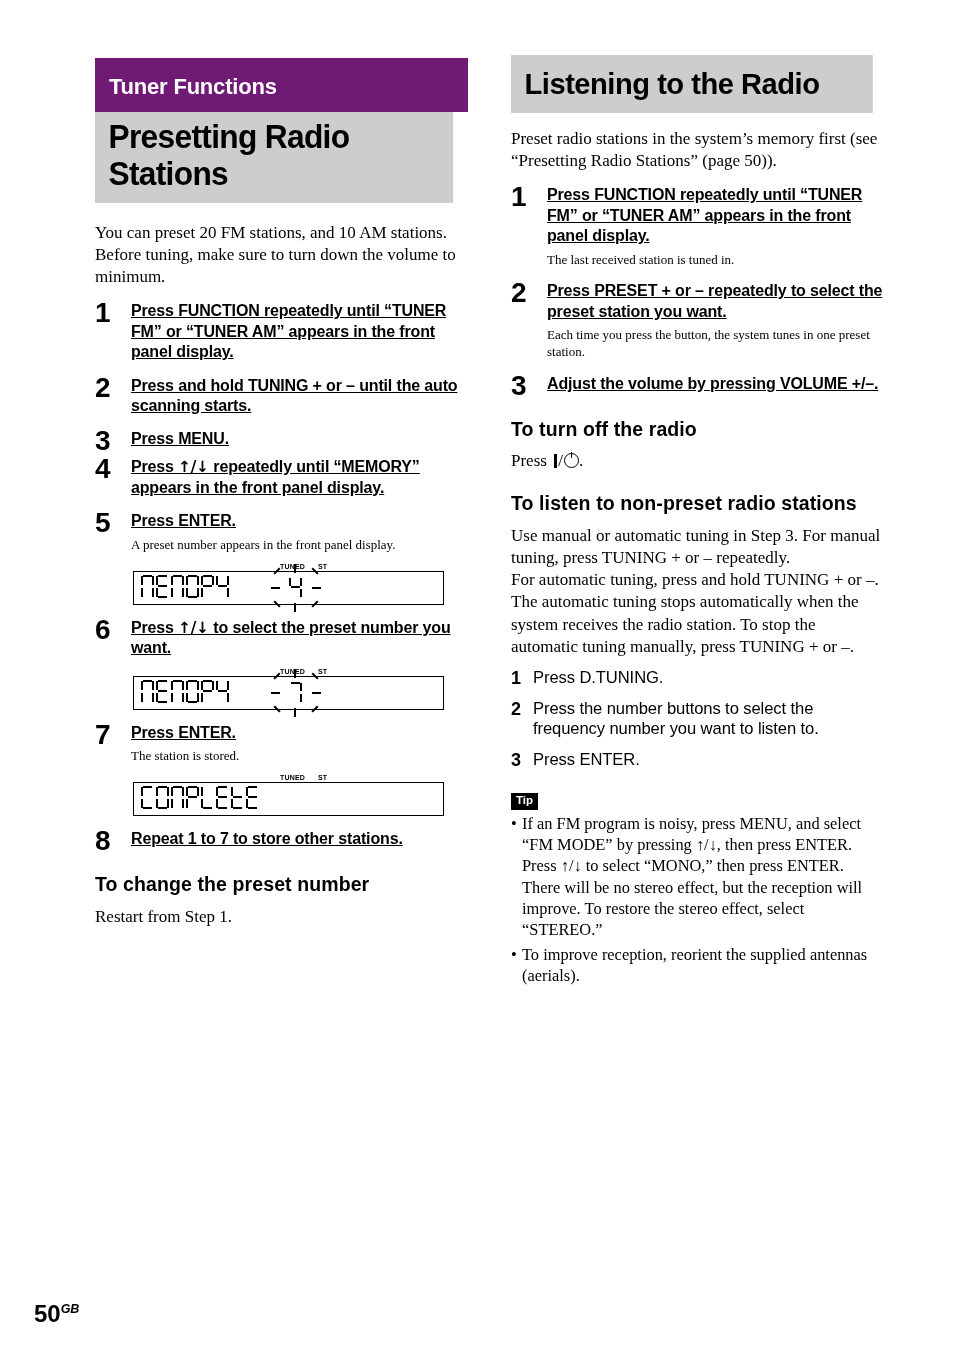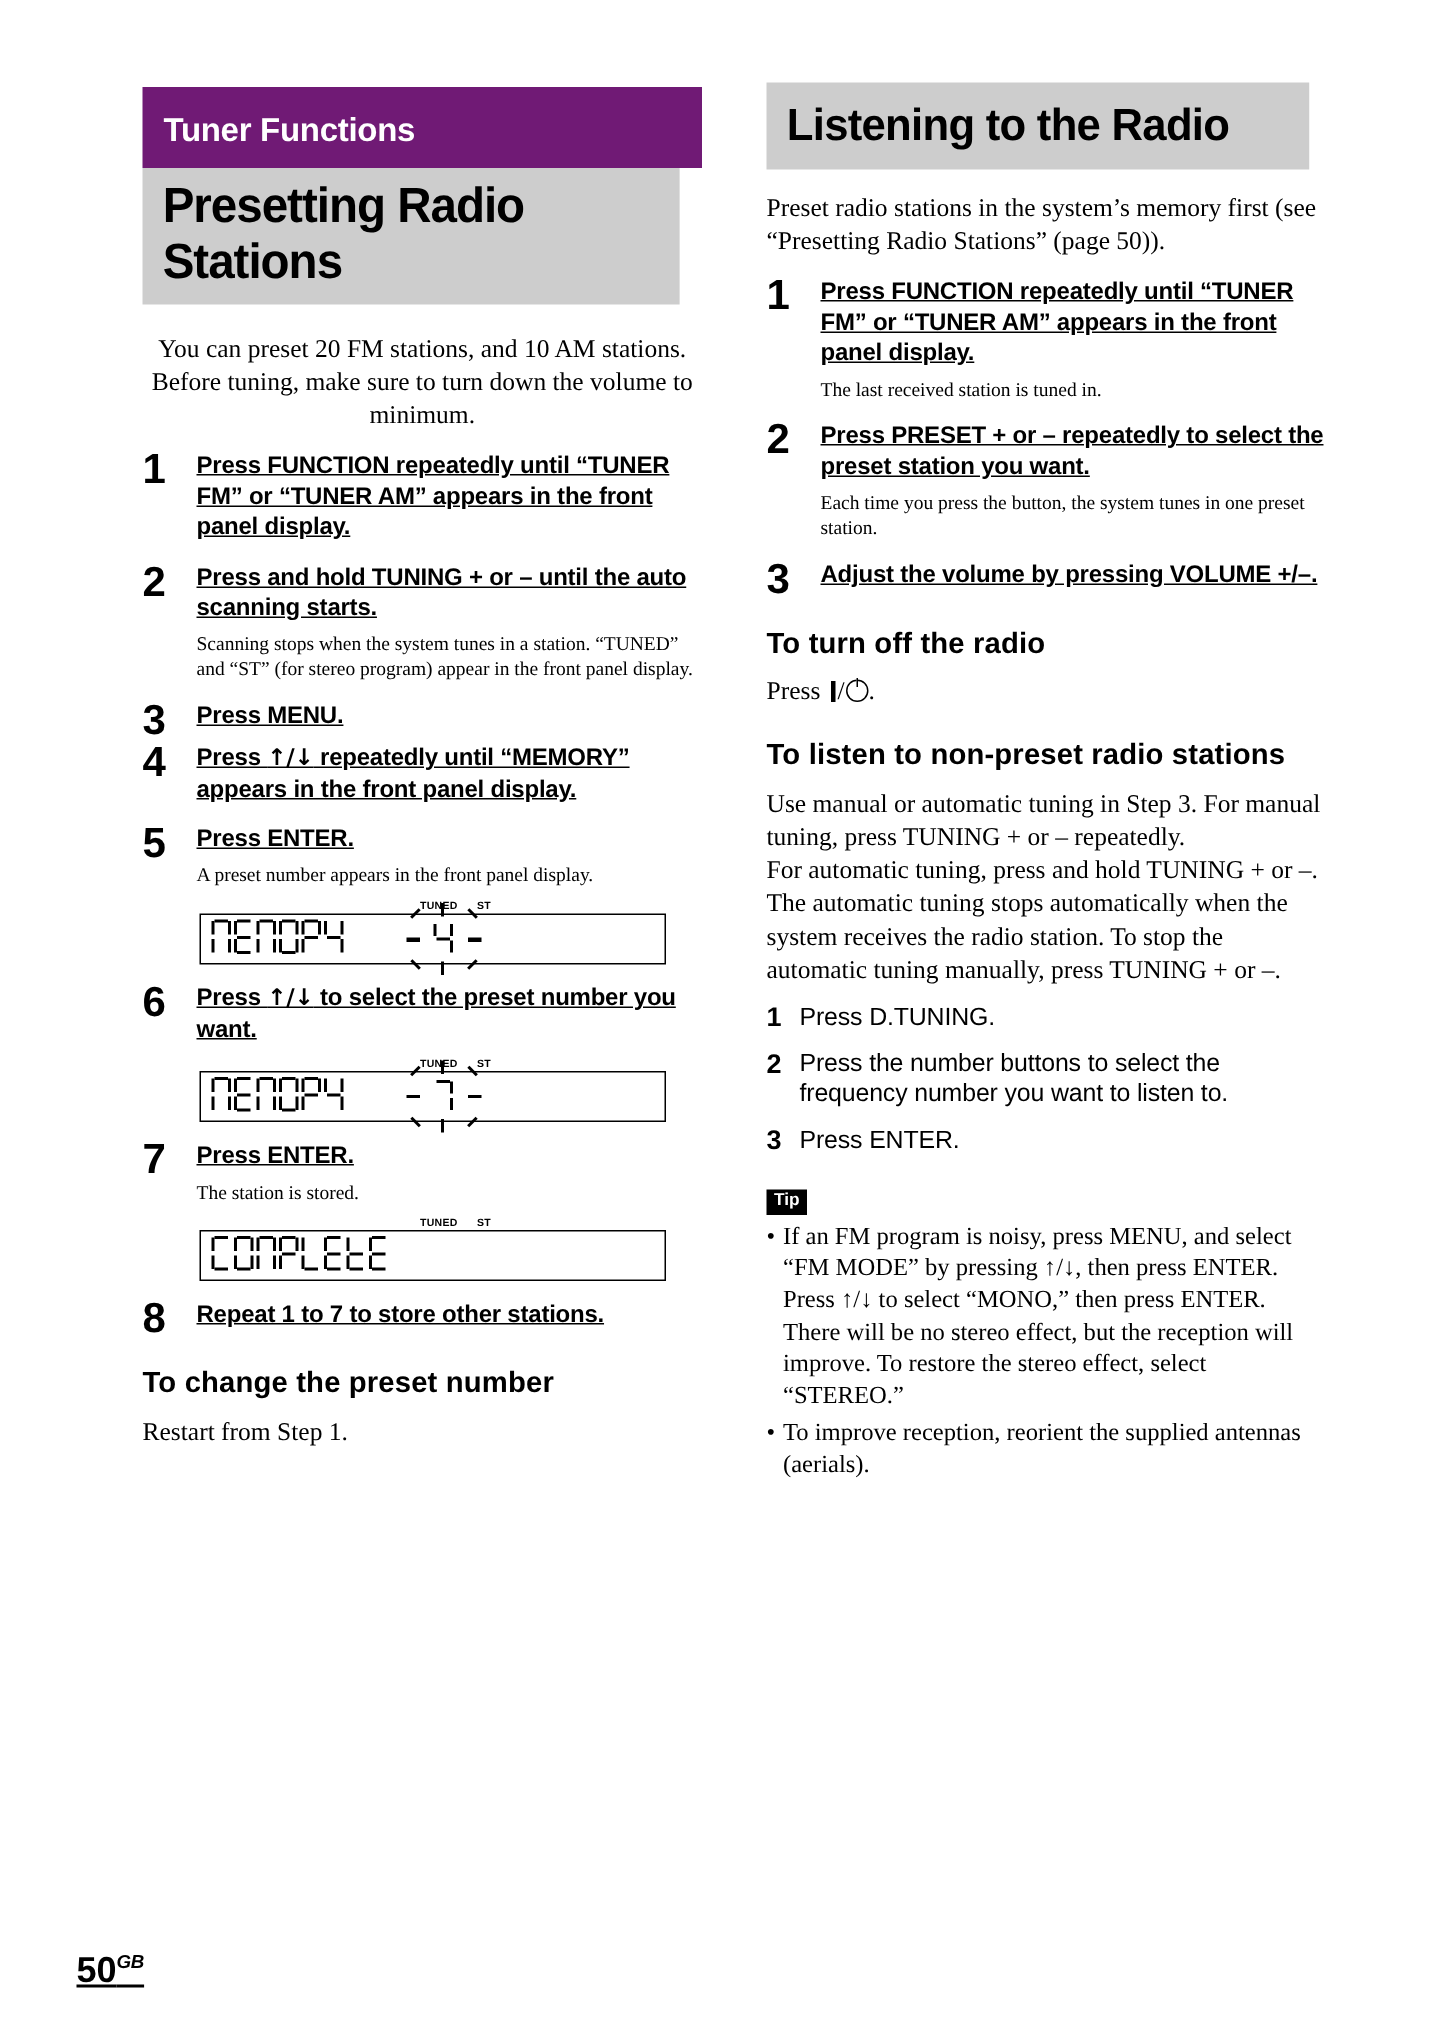--- a/index.html
+++ b/index.html
@@ -71,21 +71,21 @@
   }
 
   
   .para {
     font-family: Liberation Serif, serif;
     font-size: 17px;
     line-height: 1.305;
     margin: 0;
     text-align: left;
   }
-  .para-intro { margin-top: 19px; text-align: center; }
+  .para-intro { margin-top: 19px; }
   .para-intro-right { margin-top: 15px; }
 
   
   .step {
     display: flex;
     align-items: flex-start;
     margin-top: 13px;
   }
   .step-num {
     font-family: "Liberation Sans", sans-serif;
@@ -298,27 +298,26 @@
     margin-left: -0.7px;
     width: 1.4px;
     height: 6px;
     background: #000;
     z-index: 2;
   }
 
   
   .footer {
     position: absolute;
-    left: 51px;
+    left: 34px;
     bottom: 26px;
     font-family: "Liberation Sans", sans-serif;
     font-weight: bold;
     font-size: 24px;
     line-height: 1;
-    text-decoration: underline;
   }
   .footer sup {
     font-size: 12.5px;
     font-style: italic;
     font-weight: bold;
     vertical-align: super;
     letter-spacing: -0.2px;
   }
   .arrow { font-family: "DejaVu Sans", sans-serif; font-size: 0.96em; }
 </style>
@@ -339,21 +338,20 @@
       <div class="step-num">1</div>
       <div class="step-body">
         <div class="step-title">Press FUNCTION repeatedly until “TUNER FM” or “TUNER AM” appears in the front panel display.</div>
       </div>
     </div>
 
     <div class="step">
       <div class="step-num">2</div>
       <div class="step-body">
         <div class="step-title">Press and hold TUNING + or – until the auto scanning starts.</div>
-        <div class="step-desc">Scanning stops when the system tunes in a station. “TUNED” and “ST” (for stereo program) appear in the front panel display.</div>
       </div>
     </div>
 
     <div class="step">
       <div class="step-num">3</div>
       <div class="step-body">
         <div class="step-title">Press MENU.</div>
       </div>
     </div>
 

